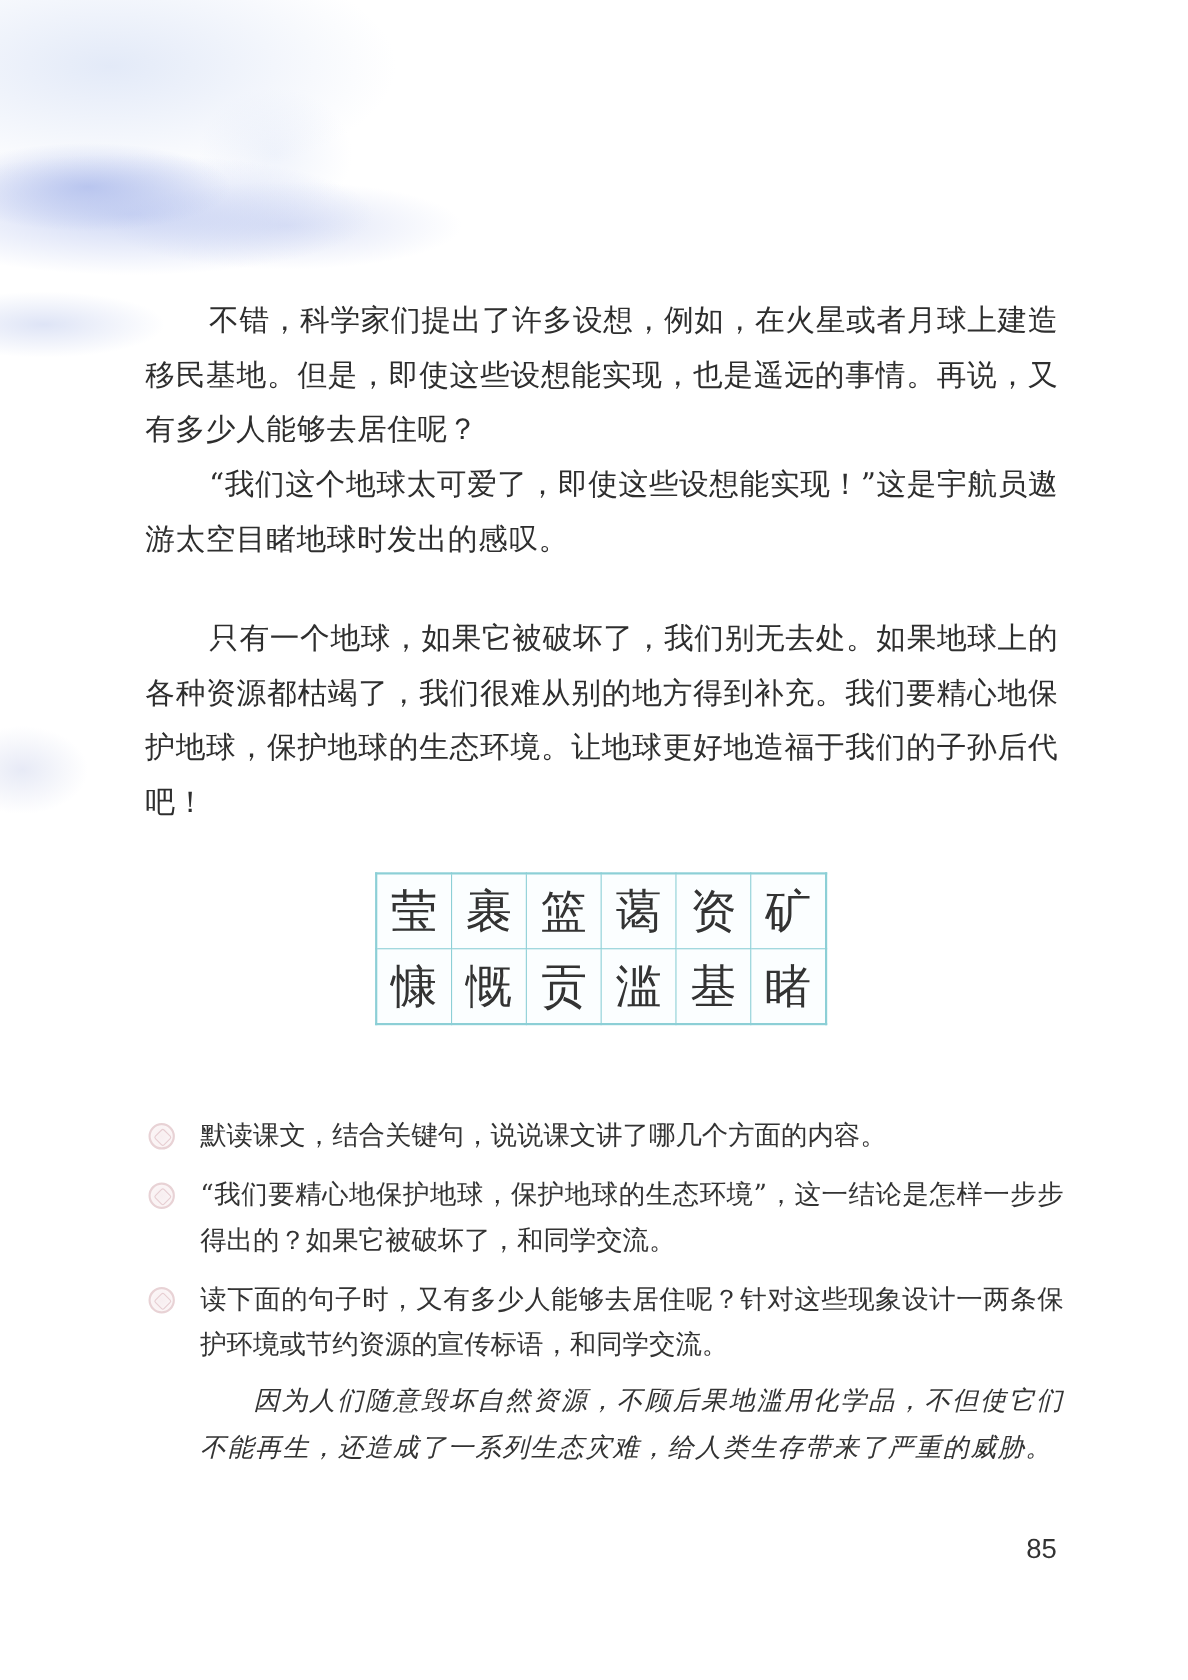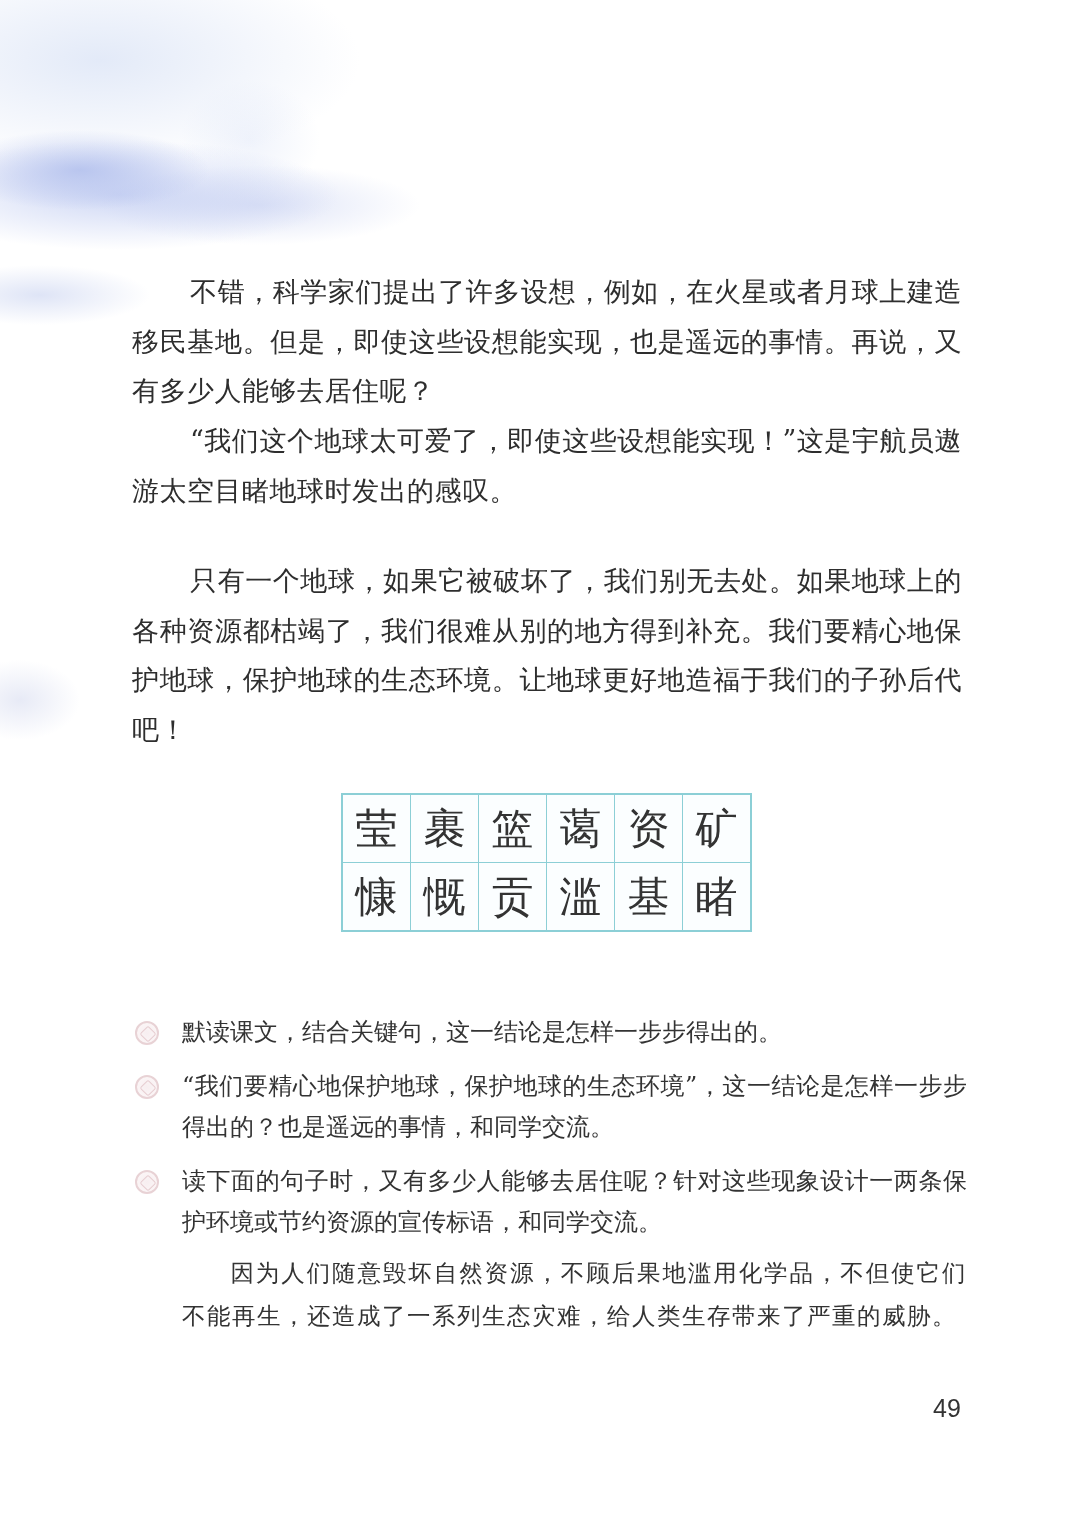--- a/index.html
+++ b/index.html
@@ -108,20 +108,21 @@
       transform: rotate(45deg);
     }
     .quote {
       padding-left: 50px;
       font-size: 23.5px;
       line-height: 43px;
       color: #333;
       letter-spacing: 1.5px;
       margin-top: -4px;
       text-align: justify;
+      font-style: italic;
     }
     .quote .indent {
       display: inline-block;
       width: 48px;
     }
     .page-number {
       position: absolute;
       left: 933px;
       top: 1394px;
       font-family: "Liberation Sans", "DejaVu Sans", sans-serif;
@@ -157,26 +158,26 @@
     <td>滥</td>
     <td>基</td>
     <td>睹</td>
   </tr>
 </tbody>
   </table>
 
 <div class="questions">
   <div class="q">
     <span class="seal"></span>
-    <span>默读课文，结合关键句，这一结论是怎样一步步得出的。</span>
+    <span>默读课文，结合关键句，说说课文讲了哪几个方面的内容。</span>
   </div>
   <div class="q">
     <span class="seal"></span>
-    <span>“我们要精心地保护地球，保护地球的生态环境”，这一结论是怎样一步步得出的？也是遥远的事情，和同学交流。</span>
+    <span>“我们要精心地保护地球，保护地球的生态环境”，这一结论是怎样一步步得出的？如果它被破坏了，和同学交流。</span>
   </div>
   <div class="q">
     <span class="seal"></span>
     <span>读下面的句子时，又有多少人能够去居住呢？针对这些现象设计一两条保护环境或节约资源的宣传标语，和同学交流。</span>
   </div>
   <div class="quote"><span class="indent"></span><span>因为人们随意毁坏自然资源，不顾后果地滥用化学品，不但使它们不能再生，还造成了一系列生态灾难，给人类生存带来了严重的威胁。</span></div>
 </div>
 
-<div class="page-number">49</div>
+<div class="page-number">85</div>
 
 </body></html>

